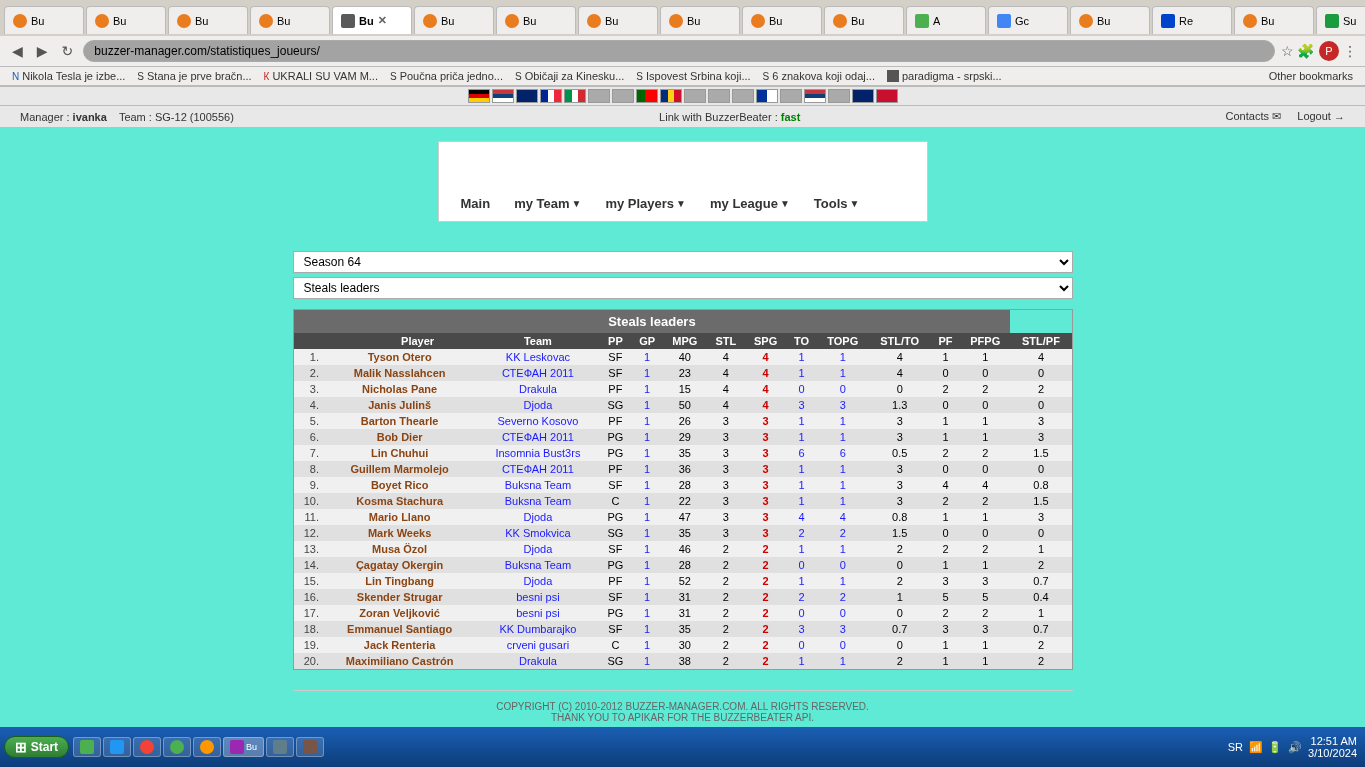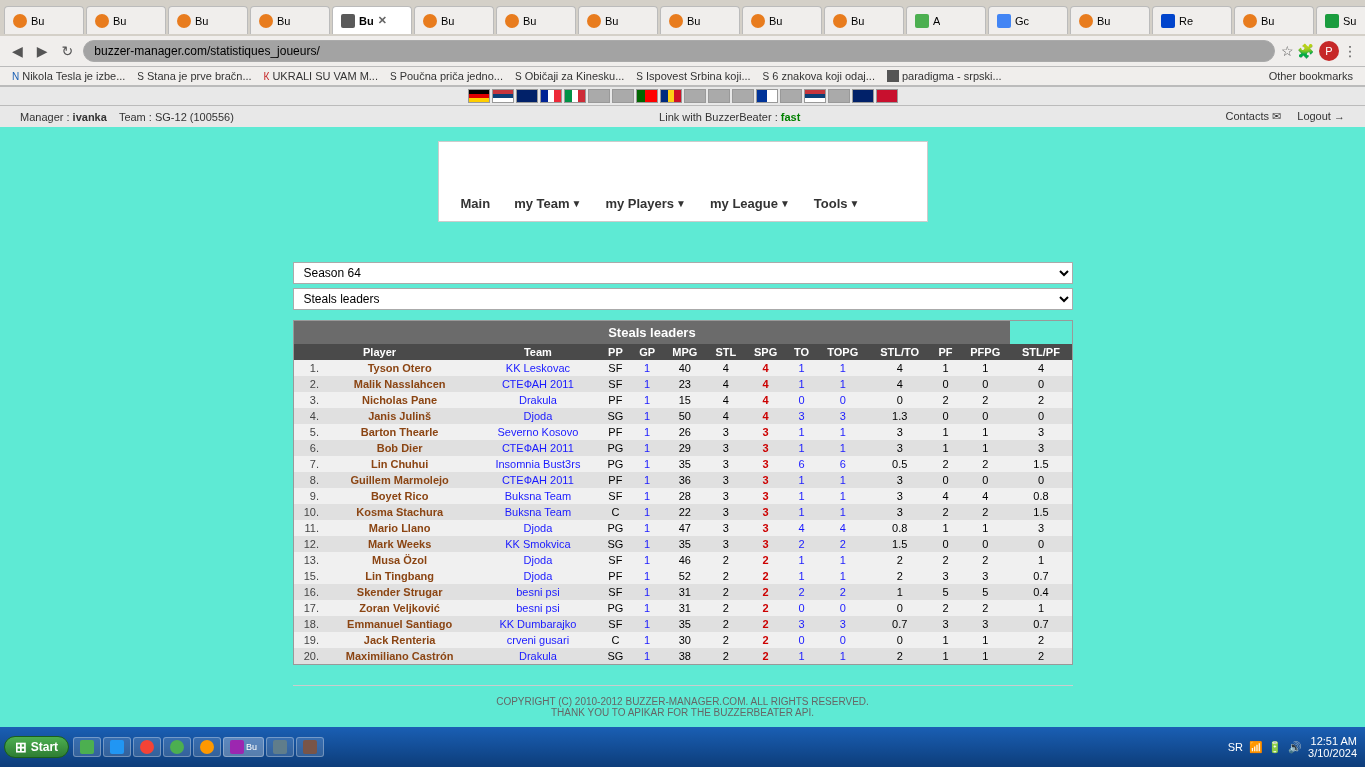--- a/index.html
+++ b/index.html
@@ -28,31 +28,31 @@
 
     .site-info-bar { display: flex; align-items: center; justify-content: space-between; padding: 4px 20px; background: #e8e8e8; font-size: 11px; }
     .manager-info { color: #333; }
     .buzzer-link { color: #333; }
     .contact-logout { display: flex; gap: 16px; }
 
     .nav-bar { background: white; border: 1px solid #ccc; margin: 8px auto; width: 490px; display: flex; align-items: center; padding: 4px 10px; }
     .nav-item { padding: 6px 12px; cursor: pointer; font-size: 13px; font-weight: bold; color: #333; display: flex; align-items: center; gap: 2px; margin-top: 44px; }
     .nav-arrow { font-size: 10px; }
 
-    .main-content { padding: 10px 20px 20px; max-width: 820px; margin: 16px auto; }
+    .main-content { padding: 10px 20px 20px; max-width: 820px; margin: 5px auto; }
 
     .controls { margin-bottom: 10px; display: flex; flex-direction: column; gap: 4px; }
     select { padding: 2px 6px; font-size: 12px; border: 1px solid #aaa; background: white; }
 
     
     .stats-table { width: 100%; border-collapse: collapse; border: 1px solid #999; }
     .stats-table th, .stats-table td { padding: 2px 4px; text-align: center; font-size: 11px; border: none; }
     .stats-table .title-row td { background: #6b6b6b; color: white; font-weight: bold; font-size: 13px; text-align: center; padding: 4px; }
     .stats-table .header-row th { background: #4a4a4a; color: white; font-weight: bold; }
-    .stats-table .header-row .player-col { text-align: left; padding-left: 40px; }
+    .stats-table .header-row .player-col { text-align: center; padding-left: 40px; }
     .stats-table tr.odd { background: #f0f0f0; }
     .stats-table tr.even { background: #e0e0e0; }
     .stats-table td.rank { color: #444; text-align: right; width: 25px; }
     .stats-table td.player-name { text-align: center; }
     .stats-table td.player-name a { color: #8B4513; text-decoration: none; font-weight: bold; }
     .stats-table td.team-name a { color: #1a1aff; text-decoration: none; }
     .stats-table td.spg-val { color: #cc0000; font-weight: bold; }
     .stats-table td.highlight-blue { color: #1a1aff; }
 
     .footer-bar { text-align: center; font-size: 10px; color: #666; margin-top: 20px; padding: 10px; border-top: 1px solid #ccc; }
@@ -560,20 +560,40 @@
     <td>46</td>
     <td>2</td>
     <td class="spg-val">2</td>
     <td class="highlight-blue">1</td>
     <td class="highlight-blue">1</td>
     <td>2</td>
     <td>2</td>
     <td>2</td>
     <td>1</td>
   </tr>
+          <tr class="even">
+    <td class="rank">14.</td>
+    <td class="player-name">
+      <a href="#">Çagatay Okergin</a>
+    </td>
+    <td class="team-name">
+      <a href="#">Buksna Team</a>
+    </td>
+    <td>PG</td>
+    <td class="highlight-blue">1</td>
+    <td>28</td>
+    <td>2</td>
+    <td class="spg-val">2</td>
+    <td class="highlight-blue">0</td>
+    <td class="highlight-blue">0</td>
+    <td>0</td>
+    <td>1</td>
+    <td>1</td>
+    <td>2</td>
+  </tr>
           <tr class="odd">
     <td class="rank">15.</td>
     <td class="player-name">
       <a href="#">Lin Tingbang</a>
     </td>
     <td class="team-name">
       <a href="#">Djoda</a>
     </td>
     <td>PF</td>
     <td class="highlight-blue">1</td>

